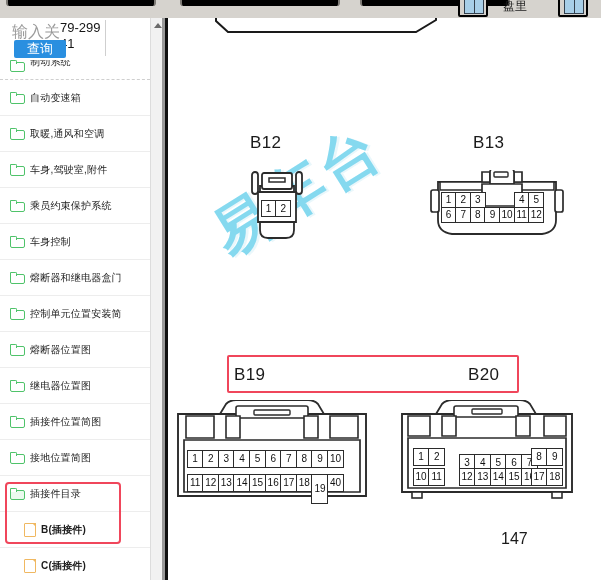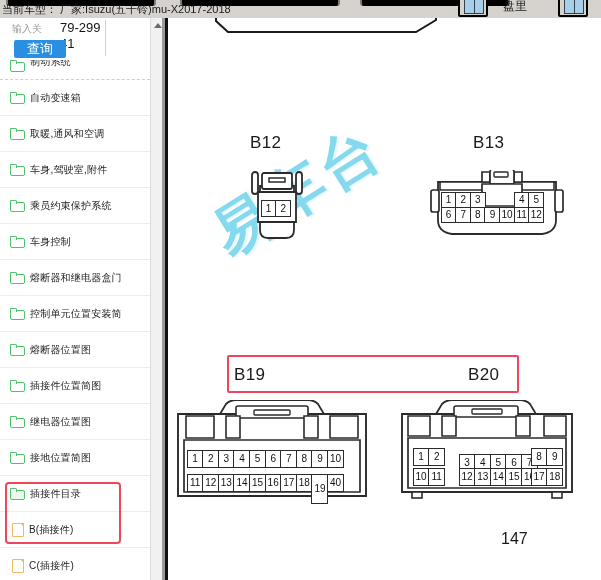--- a/index.html
+++ b/index.html
@@ -91,21 +91,21 @@
   }
 
   .search-row {
     position: absolute;
     left: 0; top: 0;
     width: 150px; height: 42px;
   }
   .search-ph {
     position: absolute;
     left: 12px; top: 4px;
-    font-size: 10px;
+    font-size: 16px;
     color: #9b9b9b;
     white-space: nowrap;
     pointer-events: none;
   }
   .search-val {
     position: absolute;
     left: 60px; top: 2px;
     width: 46px;
     font-size: 13px;
     color: #151515;
@@ -146,21 +146,21 @@
     border-bottom: 1px solid #ededed;
     cursor: pointer;
     white-space: nowrap;
     overflow: hidden;
   }
   .tree-item.first {
     height: 20px;
     border-bottom: 1px dashed #cfcfcf;
     align-items: flex-start;
   }
-  .tree-item.child { padding-left: 12px; }
+  .tree-item.child { padding-left: 24px; font-weight: bold; }
 
   .folder-icon {
     position: relative;
     flex: 0 0 auto;
     width: 15px; height: 12px;
     margin-right: 5px;
   }
   .folder-icon .body {
     position: absolute;
     left: 0; top: 2px;
@@ -339,23 +339,20 @@
 
     <div class="tb-btn" style="left:458px;">
       <span class="glyph"></span>
     </div>
     <div class="tb-label" style="left:503px;">盘里</div>
     <div class="tb-btn" style="left:558px;">
       <span class="glyph"></span>
     </div>
   </div>
 
-  <div class="vehicle-bar">
-    <span class="vlabel">当前车型： 厂家:Isuzu(五十铃)mu-X2017-2018</span>
-  </div>
 
   <div class="sidebar">
 
     <div class="search-row">
       <div class="search-ph">输入关</div>
       <div class="search-val">79-29941</div>
       <div class="query-btn">查询</div>
     </div>
 
     <div class="tree" id="tree">
@@ -420,28 +417,28 @@
             <span class="body"></span>
             <span class="tab"></span>
           </span>
           <span class="tree-label">熔断器位置图</span>
         </div>
         <div class="tree-item">
           <span class="folder-icon">
             <span class="body"></span>
             <span class="tab"></span>
           </span>
+          <span class="tree-label">继电器位置图</span>
+        </div>
+        <div class="tree-item">
+          <span class="folder-icon">
+            <span class="body"></span>
+            <span class="tab"></span>
+          </span>
           <span class="tree-label">插接件位置简图</span>
-        </div>
-        <div class="tree-item">
-          <span class="folder-icon">
-            <span class="body"></span>
-            <span class="tab"></span>
-          </span>
-          <span class="tree-label">继电器位置图</span>
         </div>
         <div class="tree-item">
           <span class="folder-icon">
             <span class="body"></span>
             <span class="tab"></span>
           </span>
           <span class="tree-label">接地位置简图</span>
         </div>
         <div class="tree-item">
           <span class="folder-icon open">

